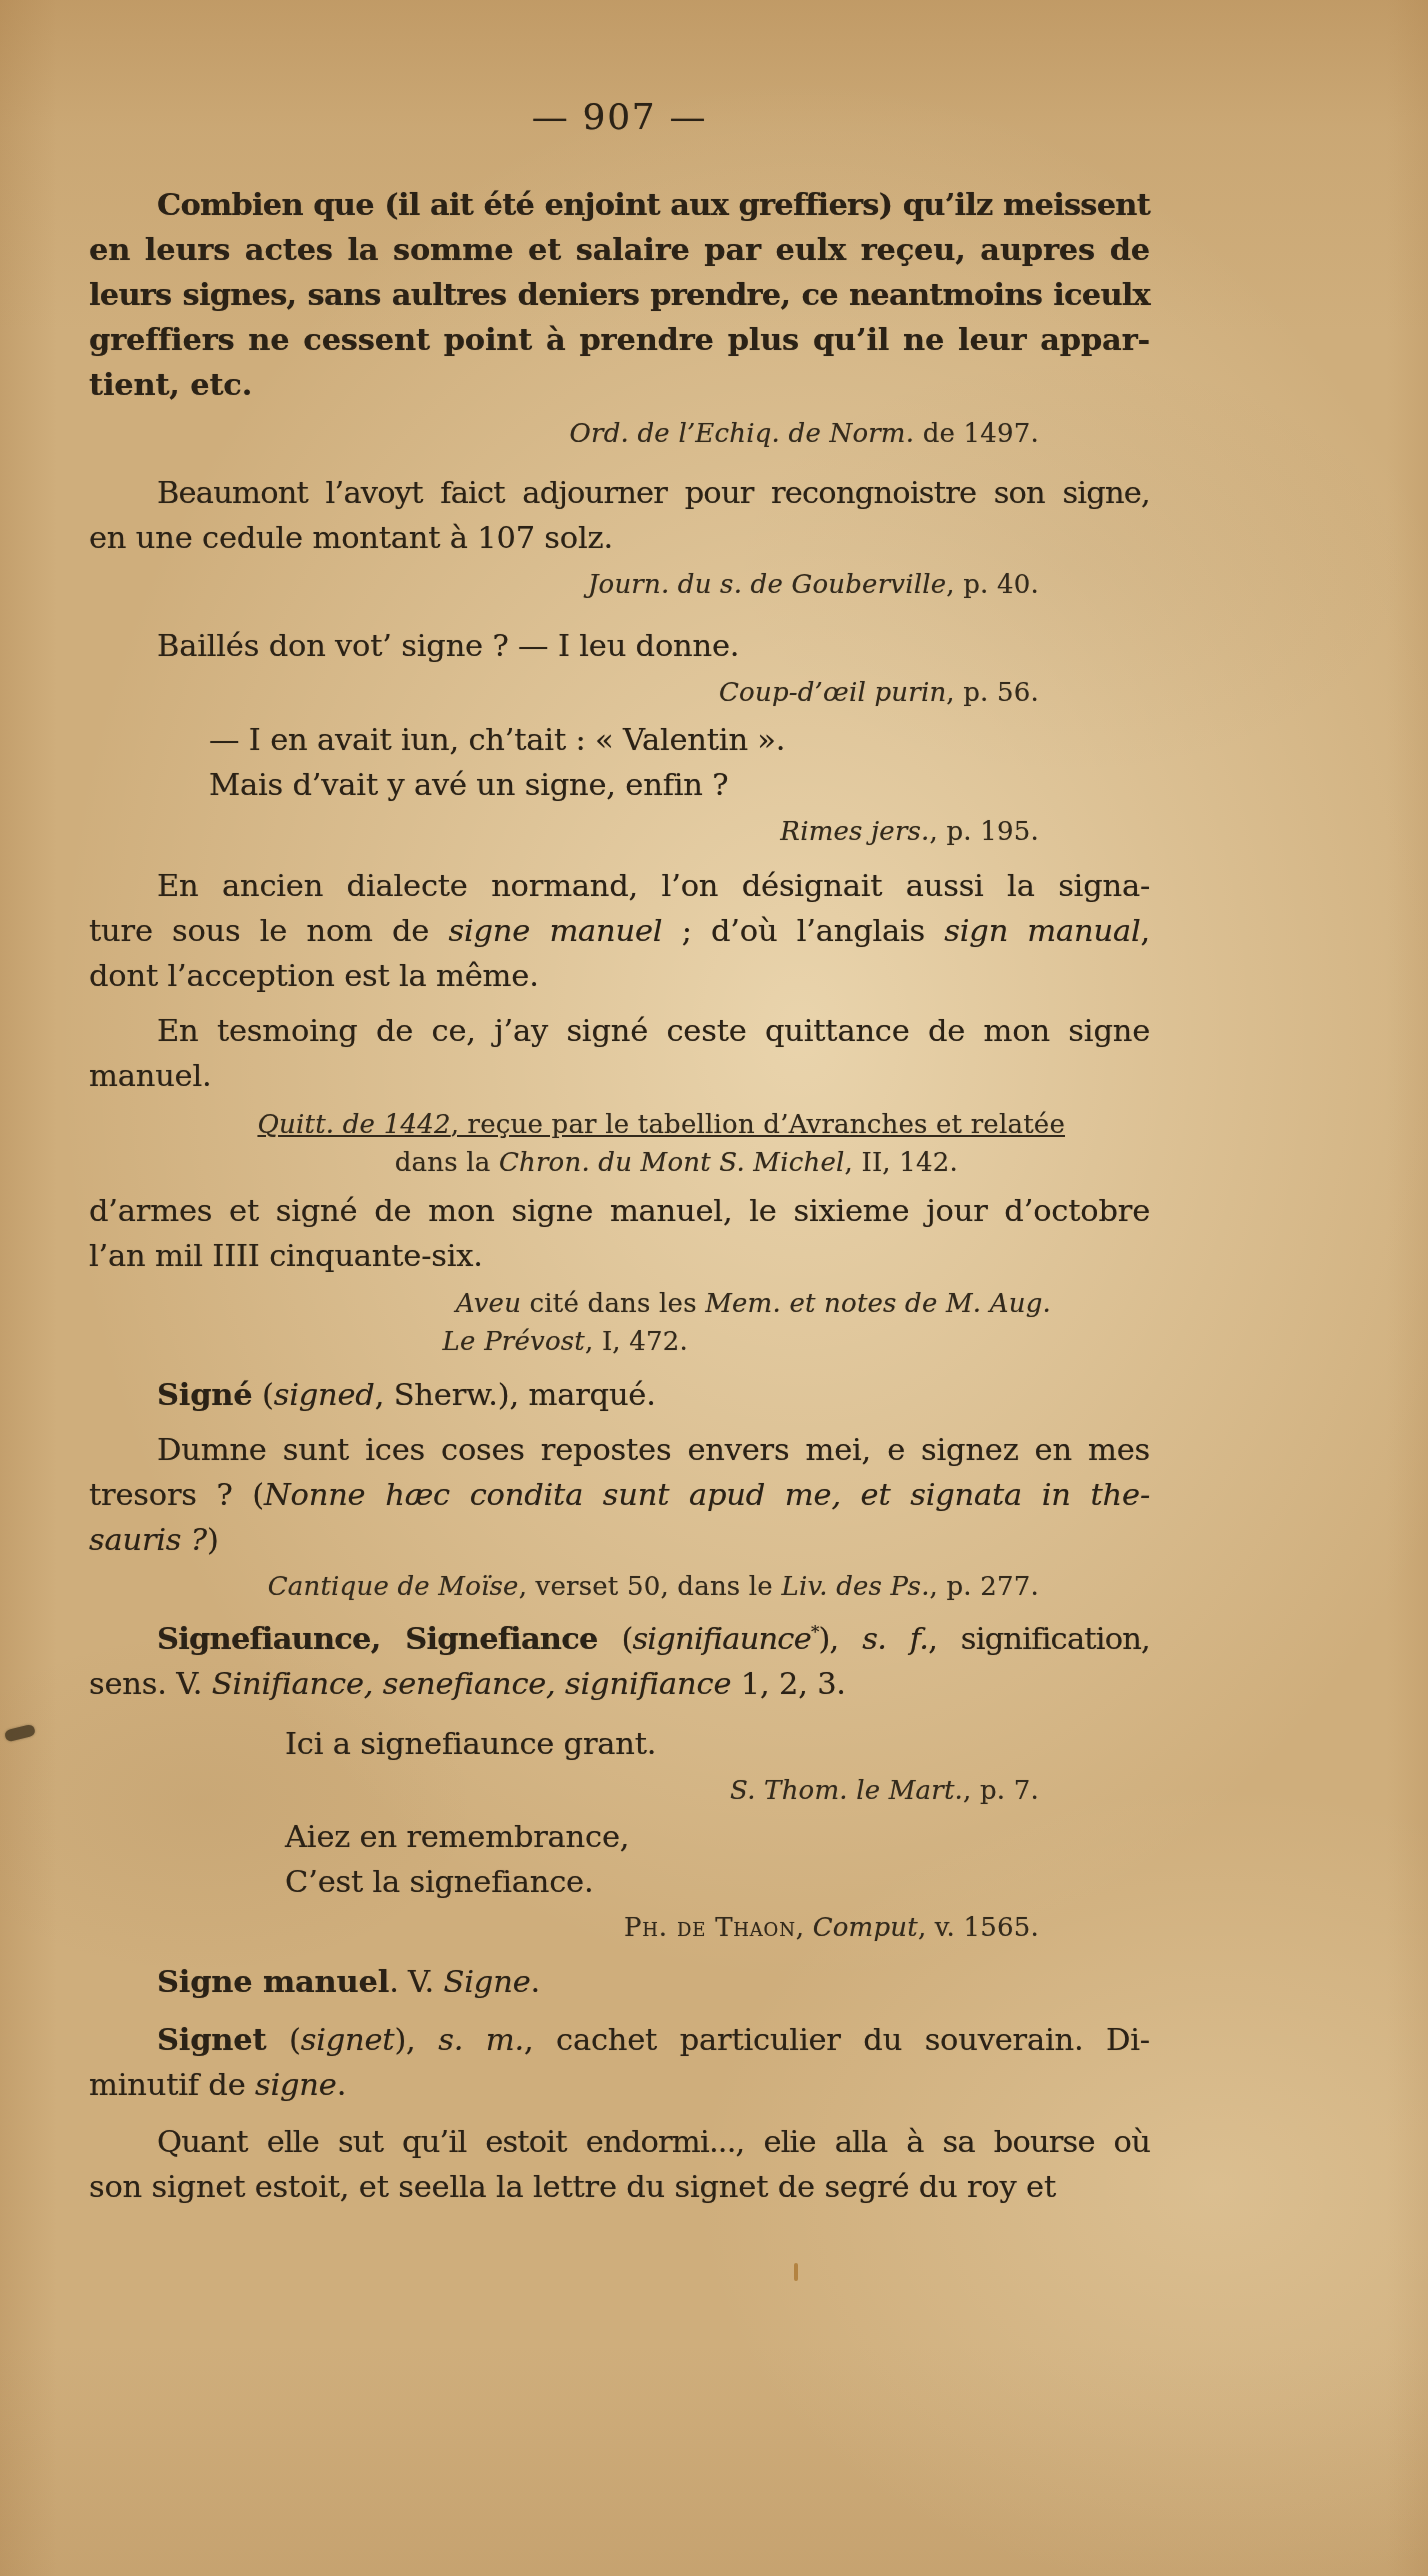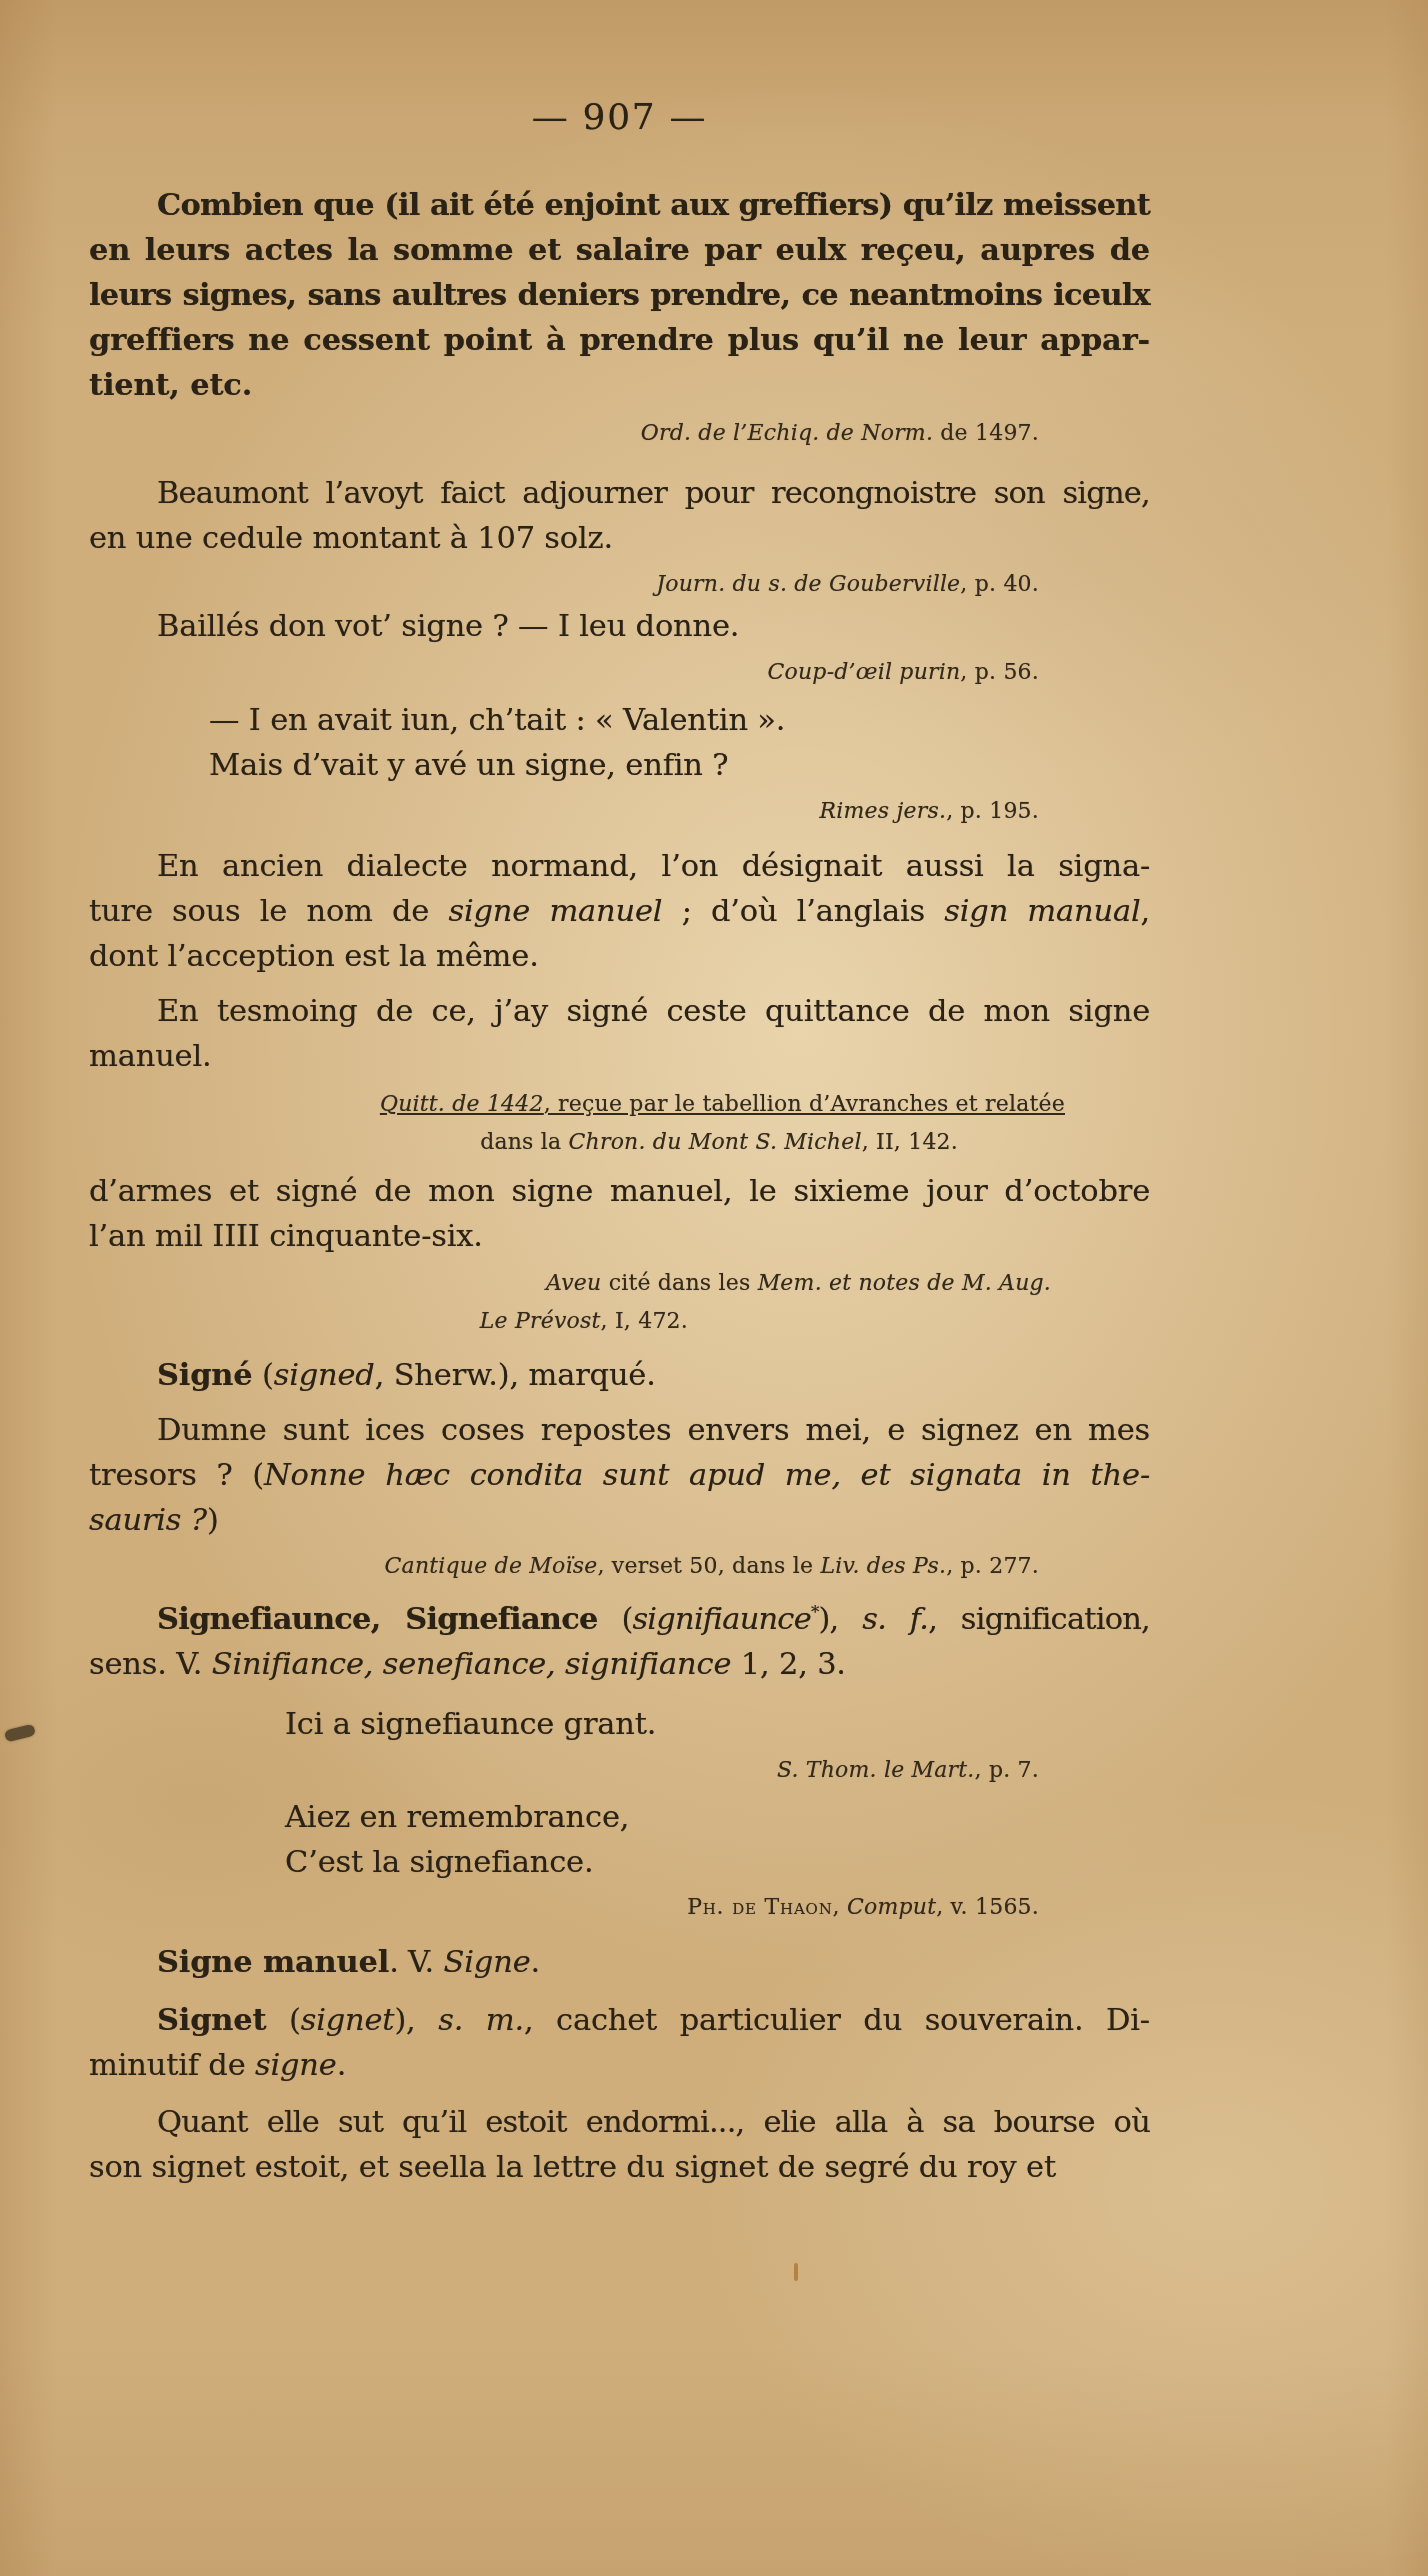--- a/index.html
+++ b/index.html
@@ -29,27 +29,27 @@
   .line{white-space:nowrap;}
   .j{text-align:justify;text-align-last:justify;}
   .l{text-align:left;}
   .pagenum{font-size:36px;line-height:40px;text-align:center;letter-spacing:1.7px;}
   .indent{padding-left:68px;}
   .tight{letter-spacing:-0.8px;word-spacing:-1.7px;}
   .i{font-style:italic;}
   .b{font-weight:bold;}
   .sc{font-variant:small-caps;letter-spacing:0.8px;}
   sup.star{font-size:55%;vertical-align:super;line-height:0;}
-  .cite{font-size:22px;line-height:38px;letter-spacing:0.2px;color:#332a1c;}
+  .cite{font-size:26px;line-height:38px;letter-spacing:0.2px;color:#332a1c;}
   .cite .line{text-align:right;padding-right:111px;}
   .verse{padding-left:120px;}
   .verse2{padding-left:196px;}
   
   #b1{margin-top:45px;font-weight:bold;} #c1{margin-top:6.6px;} #b2{margin-top:18px;} #c2{margin-top:5px;}
-  #b3{} #c3{margin-top:5px;} #v1{margin-top:6.6px;}  #c4{margin-top:5px;}
+  #b3{margin-top:20px;} #c3{margin-top:5px;} #v1{margin-top:6.6px;}  #c4{margin-top:5px;}
   #b5{margin-top:13.2px;} #b6{margin-top:10px;} #c5{margin-top:6.6px;} #b7{margin-top:6.6px;}
   #c6{margin-top:6.6px;}  #e1{margin-top:11.6px;} #b8{margin-top:10px;} #c7{margin-top:5px;}
   #e2{margin-top:11.6px;} #v2{margin-top:15px;} #c8{margin-top:5px;} #v3{margin-top:5px;}
   #c9{margin-top:3.3px;}  #e3{margin-top:13.2px;} #e4{margin-top:13.2px;} #b9{margin-top:11.6px;}
   #c5 .l2{padding-right:192px;}
   #c6 .l1{padding-right:99px;}
   #c6 .l2{padding-right:462px;}
   #c5 .l1{padding-right:85px;text-decoration:underline;}
   .smudge{
     position:absolute;left:5px;top:1727px;width:30px;height:12.4px;

